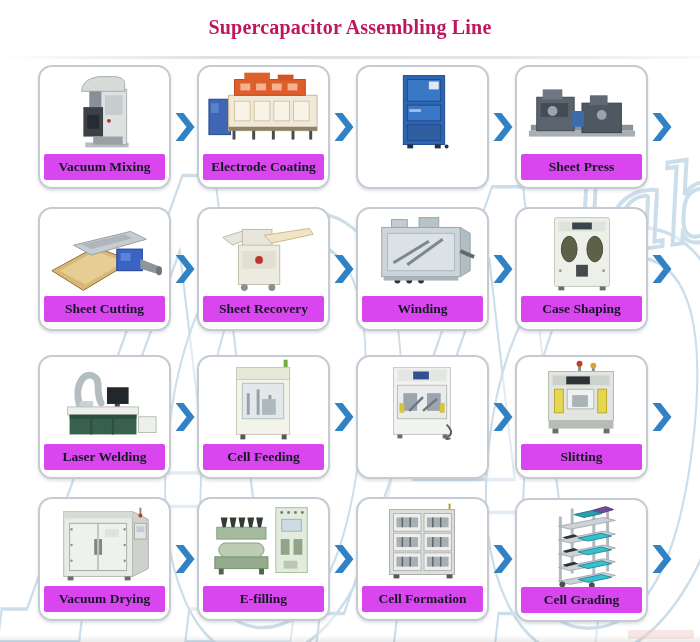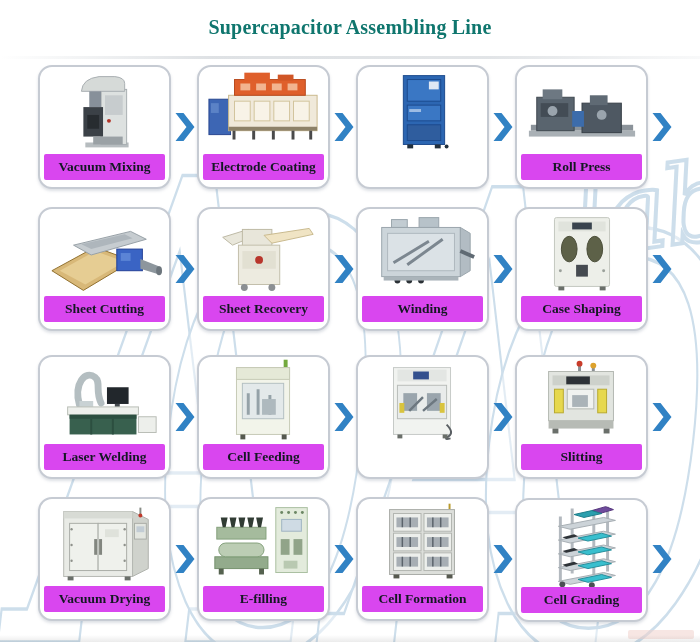--- a/index.html
+++ b/index.html
@@ -2,21 +2,21 @@
 <html><head>
 <meta charset="utf-8">
 <style>
   html,body{margin:0;padding:0;background:#fff;}
   .canvas{position:relative;width:700px;height:642px;background:#ffffff;overflow:hidden;
           font-family:"Liberation Serif", serif;}
   .watermark{position:absolute;left:0;top:0;z-index:0;}
   .streak{position:absolute;left:0;top:56px;width:700px;height:3px;z-index:0;
           background:linear-gradient(to right,rgba(190,196,202,0),rgba(190,196,202,.5) 30%,rgba(190,196,202,.45) 70%,rgba(190,196,202,.1));}
   .title{position:absolute;top:16px;left:0;width:700px;text-align:center;z-index:2;
-         font-size:20px;font-weight:bold;color:#0f766e;letter-spacing:.2px;}
+         font-size:20px;font-weight:bold;color:#be185d;letter-spacing:.2px;}
   .row{position:absolute;left:38px;display:flex;align-items:center;z-index:1;}
   .row1{top:65px;} .row2{top:207px;} .row3{top:355px;} .row4{top:496px;}
   .card{position:relative;flex:none;width:133px;height:124px;background:#ffffff;
         border:2px solid #c6cbd3;border-radius:14px;box-sizing:border-box;
         box-shadow:0 2px 3px rgba(120,130,150,.25);}
   .card.shift-down{margin-top:2px;}
   .machine{position:absolute;top:2px;left:2px;right:2px;height:86px;
            display:flex;align-items:center;justify-content:center;}
   .machine svg{display:block;}
   .label-bar{position:absolute;left:4px;right:4px;bottom:7px;height:26px;border-radius:2px;
@@ -128,21 +128,21 @@
           <rect x="14" y="28" width="38" height="34" fill="#59646e" stroke="#3e474f"></rect>
           <rect x="20" y="20" width="20" height="10" fill="#6d7882"></rect>
           <rect x="18" y="34" width="28" height="14" fill="#434c55"></rect>
           <rect x="60" y="34" width="40" height="30" fill="#4e5862" stroke="#373f47"></rect>
           <rect x="68" y="26" width="18" height="10" fill="#5f6a74"></rect>
           <rect x="50" y="42" width="12" height="16" fill="#3c6cab"></rect>
           <circle cx="30" cy="42" r="5" fill="#9aa4ad"></circle>
           <circle cx="80" cy="46" r="5" fill="#9aa4ad"></circle>
         </svg>
       </div>
-      <div class="label-bar">Roll Press</div>
+      <div class="label-bar">Sheet Press</div>
     </div>
     <div class="arrow-slot">
       <svg width="21" height="28" viewBox="0 0 21 28">
           <path d="M1.5,0 L9.5,0 L20.5,14 L9.5,28 L1.5,28 L12.5,14 Z" fill="#3182c4"></path>
         </svg>
     </div>
   </div>
 
   <div class="row row2">
     <div class="card">

